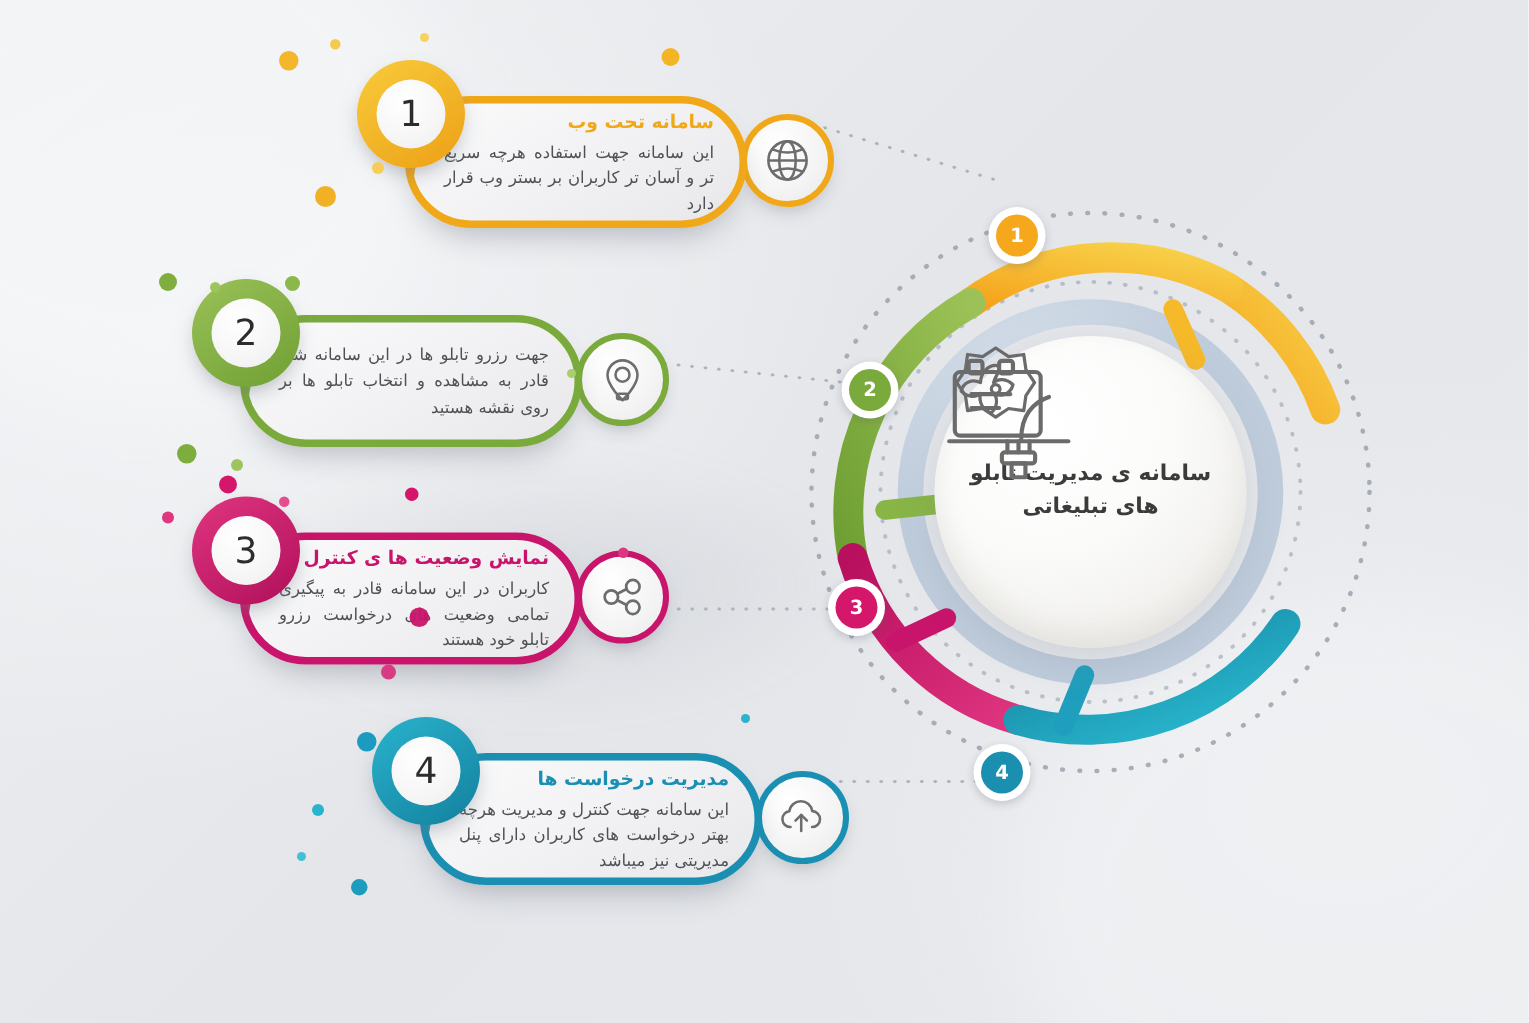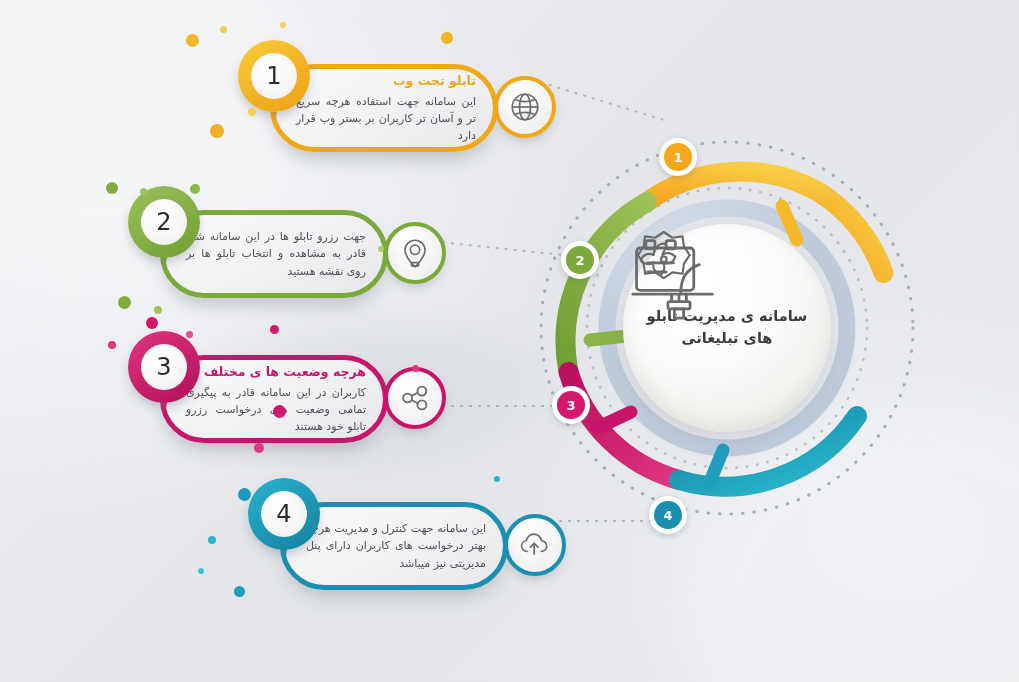--- a/index.html
+++ b/index.html
@@ -220,21 +220,21 @@
       <svg viewBox="0 0 32 32" fill="none" stroke="#6d6d6d" stroke-width="1.6">
         <circle cx="16" cy="16" r="12"></circle>
         <ellipse cx="16" cy="16" rx="5.2" ry="12"></ellipse>
         <line x1="4" y1="16" x2="28" y2="16"></line>
         <path d="M6.5 9 Q16 13 25.5 9"></path>
         <path d="M6.5 23 Q16 19 25.5 23"></path>
       </svg>
     </div>
     <div class="card-shell"></div>
     <div class="card-body">
-      <div class="card-title">تابلو تحت وب</div>
+      <div class="card-title">سامانه تحت وب</div>
       <div class="card-desc">این سامانه جهت استفاده هرچه سریع تر و آسان تر کاربران بر بستر وب قرار دارد</div>
     </div>
     <div class="num-pin" style="left:-32px;">
       <div class="num-tail"></div>
       <div class="num-ring">
         <div class="num-hole">1</div>
       </div>
     </div>
     <span class="dot" style="left:-84px;top:-30px;width:13px;height:13px;background:#f4b62a;"></span>
     <span class="dot" style="left:-50px;top:-38px;width:7px;height:7px;background:#f6c94f;"></span>
@@ -277,21 +277,21 @@
       <svg viewBox="0 0 32 32" fill="none" stroke="#6d6d6d" stroke-width="1.7" stroke-linecap="round">
         <circle cx="22.5" cy="9.5" r="4.2"></circle>
         <circle cx="22.5" cy="22.5" r="4.2"></circle>
         <circle cx="9" cy="16" r="4.2"></circle>
         <line x1="12.8" y1="14" x2="18.6" y2="11"></line>
         <line x1="12.8" y1="18" x2="18.6" y2="21"></line>
       </svg>
     </div>
     <div class="card-shell"></div>
     <div class="card-body">
-      <div class="card-title">هرچه وضعیت ها ی مختلف</div>
+      <div class="card-title">نمایش وضعیت ها ی کنترل</div>
       <div class="card-desc">کاربران در این سامانه قادر به پیگیری تمامی وضعیت های درخواست رزرو تابلو خود هستند</div>
     </div>
     <div class="num-pin" style="left:-32px;">
       <div class="num-tail"></div>
       <div class="num-ring">
         <div class="num-hole">3</div>
       </div>
     </div>
     <span class="dot" style="left:-14px;top:-38px;width:12px;height:12px;background:#d4176b;"></span>
     <span class="dot" style="left:26px;top:-24px;width:7px;height:7px;background:#e44d91;"></span>
@@ -307,20 +307,21 @@
     <div class="icon-bubble" style="right:-58px;">
       <svg viewBox="0 0 32 32" fill="none" stroke="#6d6d6d" stroke-width="1.6" stroke-linecap="round" stroke-linejoin="round">
         <path d="M8.5 22 C5.5 22 3.4 19.8 3.4 17 C3.4 14.4 5.3 12.3 7.8 12 C8.3 8.4 11.4 5.8 15 5.8
                  C18.6 5.8 21.6 8.4 22.1 12 C24.8 12.1 27 14.3 27 17 C27 19.8 24.8 22 22 22"></path>
         <line x1="15.2" y1="24.5" x2="15.2" y2="14.5"></line>
         <path d="M11.6 18 L15.2 14.4 L18.8 18"></path>
       </svg>
     </div>
     <div class="card-shell"></div>
     <div class="card-body">
+      <div class="card-title">مدیریت درخواست ها</div>
       <div class="card-desc">این سامانه جهت کنترل و مدیریت هرچه بهتر درخواست های کاربران دارای پنل مدیریتی نیز میباشد</div>
     </div>
     <div class="num-pin" style="left:-32px;">
       <div class="num-tail"></div>
       <div class="num-ring">
         <div class="num-hole">4</div>
       </div>
     </div>
     <span class="dot" style="left:-42px;top:-14px;width:13px;height:13px;background:#1b9bbf;"></span>
     <span class="dot" style="left:-72px;top:34px;width:8px;height:8px;background:#2ab3cc;"></span>

